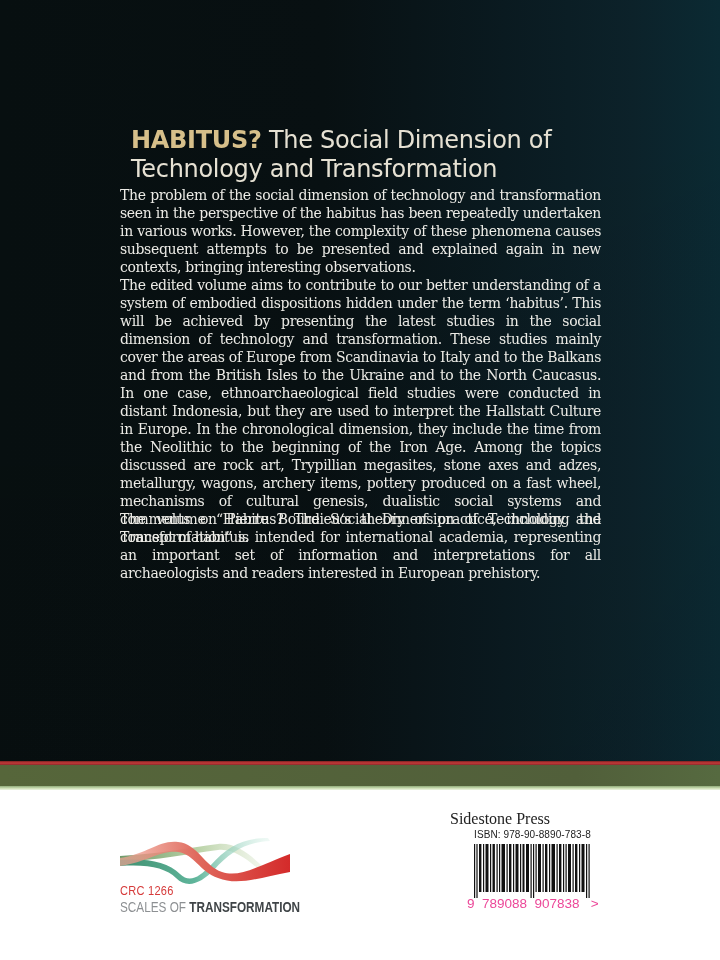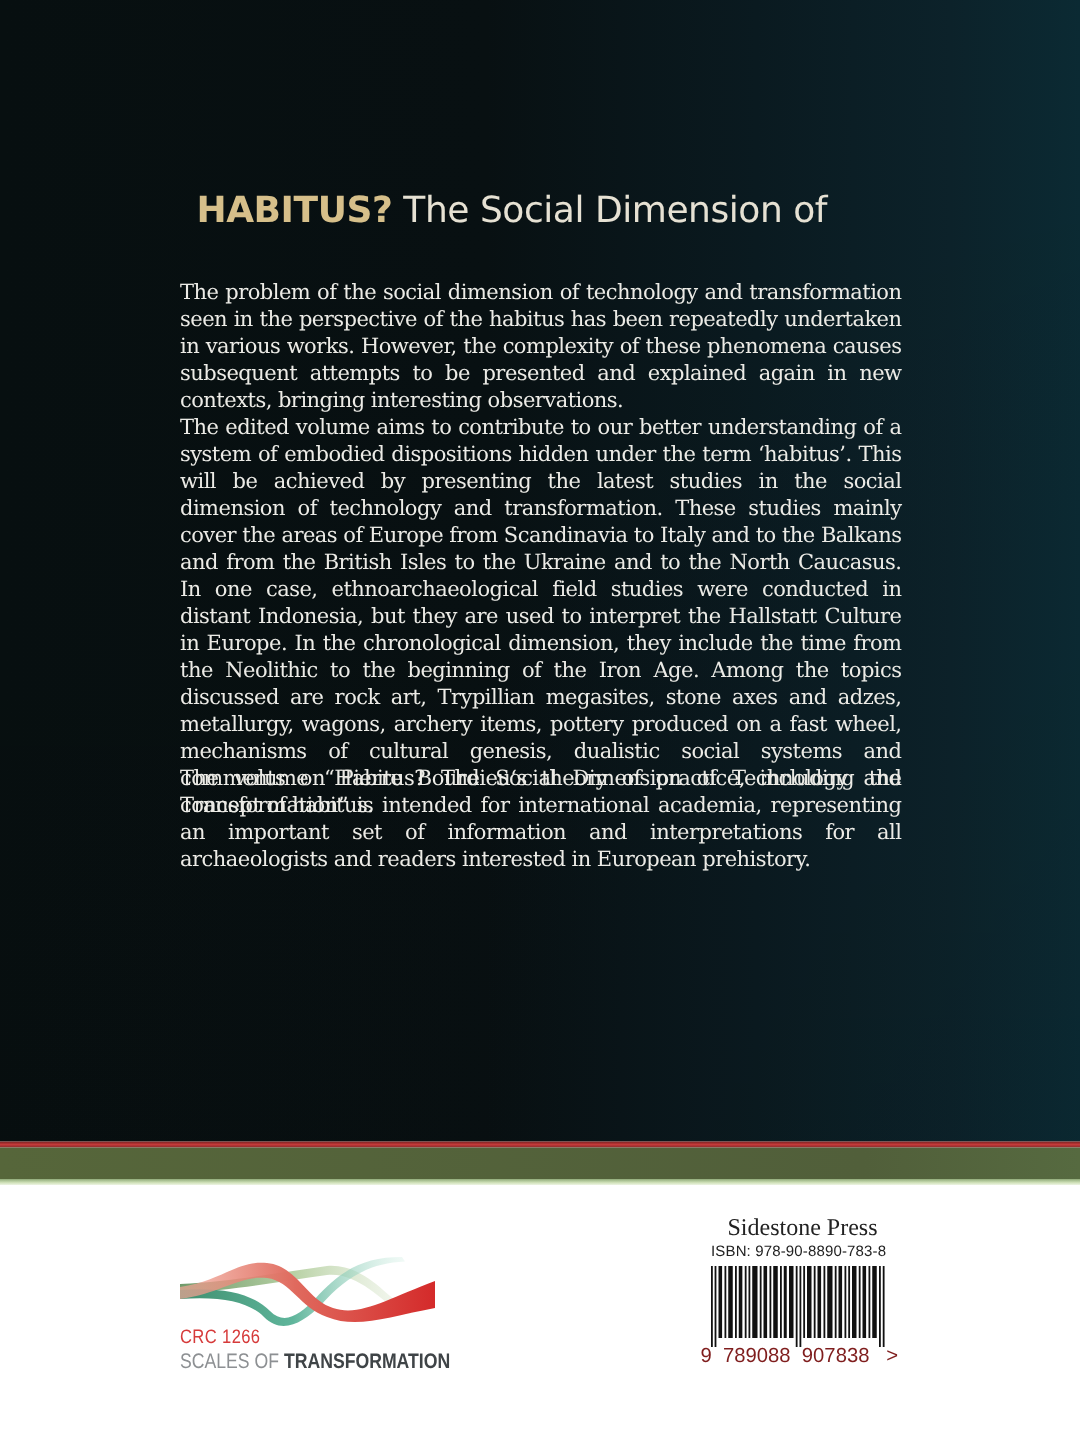--- a/index.html
+++ b/index.html
@@ -44,40 +44,40 @@
   }
   .logo-scales {
     position: absolute; left: 2px; top: 63px; white-space: nowrap;
     font-family: "Liberation Sans", sans-serif; font-size: 14px; line-height: 16px;
     transform: scaleX(0.84); transform-origin: left;
   }
   .logo-scales .light { color: #8d9093; }
   .logo-scales .bold { color: #3f4447; font-weight: bold; }
 
   .publisher {
-    position: absolute; left: 450px; top: 810px; width: 170px; text-align: center;
+    position: absolute; left: 450px; top: 810px; width: 170px; text-align: left;
     font-family: "Liberation Serif", serif; font-size: 16px; line-height: 18px; color: #222;
   }
   .isbn {
     position: absolute; left: 474px; top: 829px; width: 120px; text-align: left;
     font-family: "Liberation Sans", sans-serif; font-size: 10px; line-height: 12px; color: #222;
     letter-spacing: 0.1px; white-space: nowrap;
   }
   .barcode { position: absolute; left: 474px; top: 844px; width: 116px; height: 54px; }
   .barcode-digits {
     position: absolute; left: 467px; top: 896px; width: 160px; white-space: pre;
-    font-family: "Liberation Sans", sans-serif; font-size: 13.5px; line-height: 16px; color: #7f1d1d;
+    font-family: "Liberation Sans", sans-serif; font-size: 13.5px; line-height: 16px; color: #ec4899;
   }
 </style>
 </head>
 <body>
 
 <div class="cover-top"></div>
 
-<h1 class="title"><span class="accent">HABITUS?</span><span> The Social Dimension of</span><br></h1>
+<h1 class="title"><span class="accent">HABITUS?</span><span> The Social Dimension of</span><br><span>Technology and Transformation</span></h1>
 
 <p class="body-text p1">The problem of the social dimension of technology and transformation seen in the perspective of the habitus has been repeatedly undertaken in various works. However, the complexity of these phenomena causes subsequent attempts to be presented and explained again in new contexts, bringing interesting observations.</p>
 <p class="body-text p2">The edited volume aims to contribute to our better understanding of a system of embodied dispositions hidden under the term ‘habitus’. This will be achieved by presenting the latest studies in the social dimension of technology and transfor­mation. These studies mainly cover the areas of Europe from Scandinavia to Italy and to the Balkans and from the British Isles to the Ukraine and to the North Caucasus. In one case, ethnoarchaeological field studies were conducted in distant Indonesia, but they are used to interpret the Hallstatt Culture in Europe. In the chronological dimension, they include the time from the Neolithic to the beginning of the Iron Age. Among the topics discussed are rock art, Trypillian megasites, stone axes and adzes, metallurgy, wagons, archery items, pottery produced on a fast wheel, mechanisms of cultural genesis, dualistic social systems and comments on Pierre Bourdieu‘s theory of practice, including the concept of habitus.</p>
 <p class="body-text p3">The volume “Habitus? The Social Dimension of Technology and Transformation” is intended for international academia, representing an important set of information and interpretations for all archaeologists and readers interested in European prehistory.</p>
 
 <div class="stripe-red"></div>
 <div class="stripe-green"></div>
 <div class="stripe-light"></div>
 
 <div class="bottom"></div>

